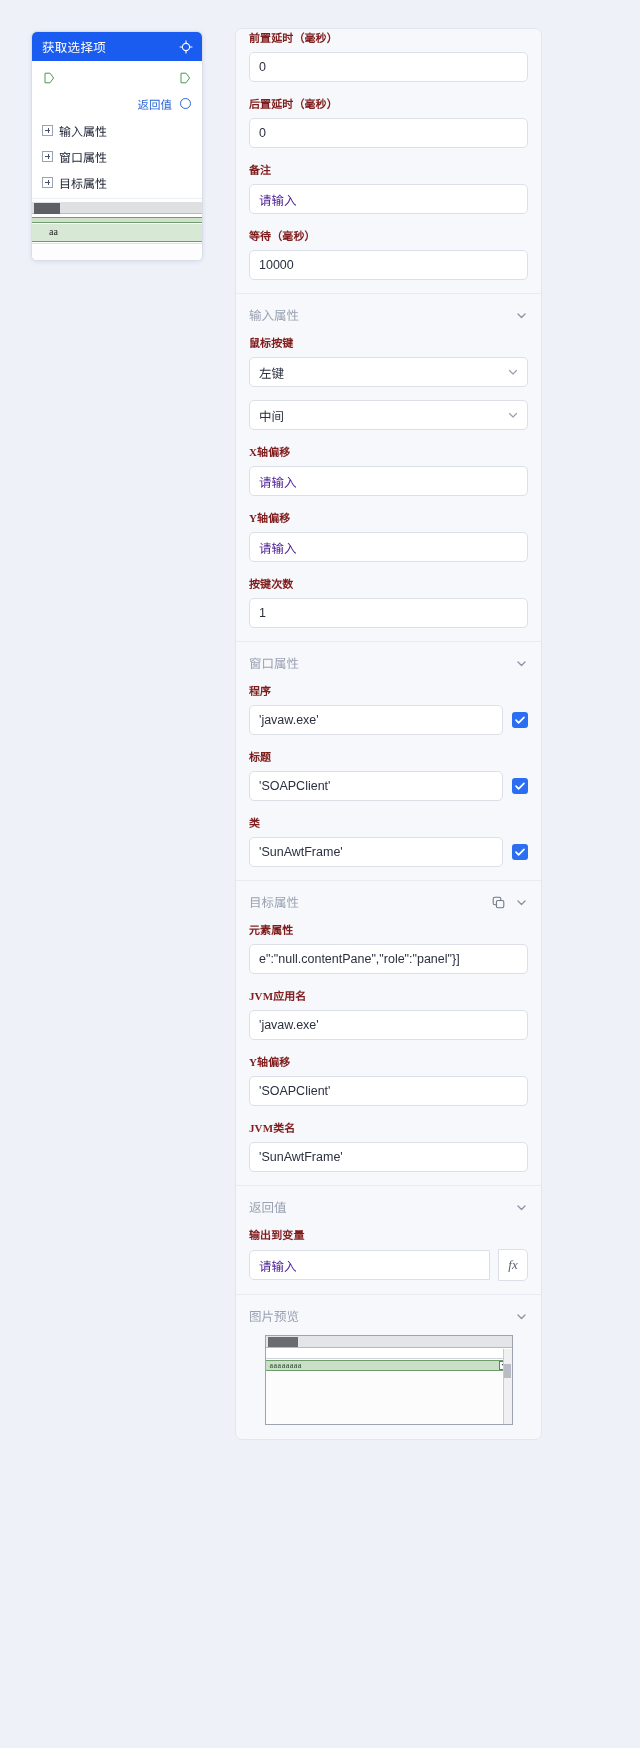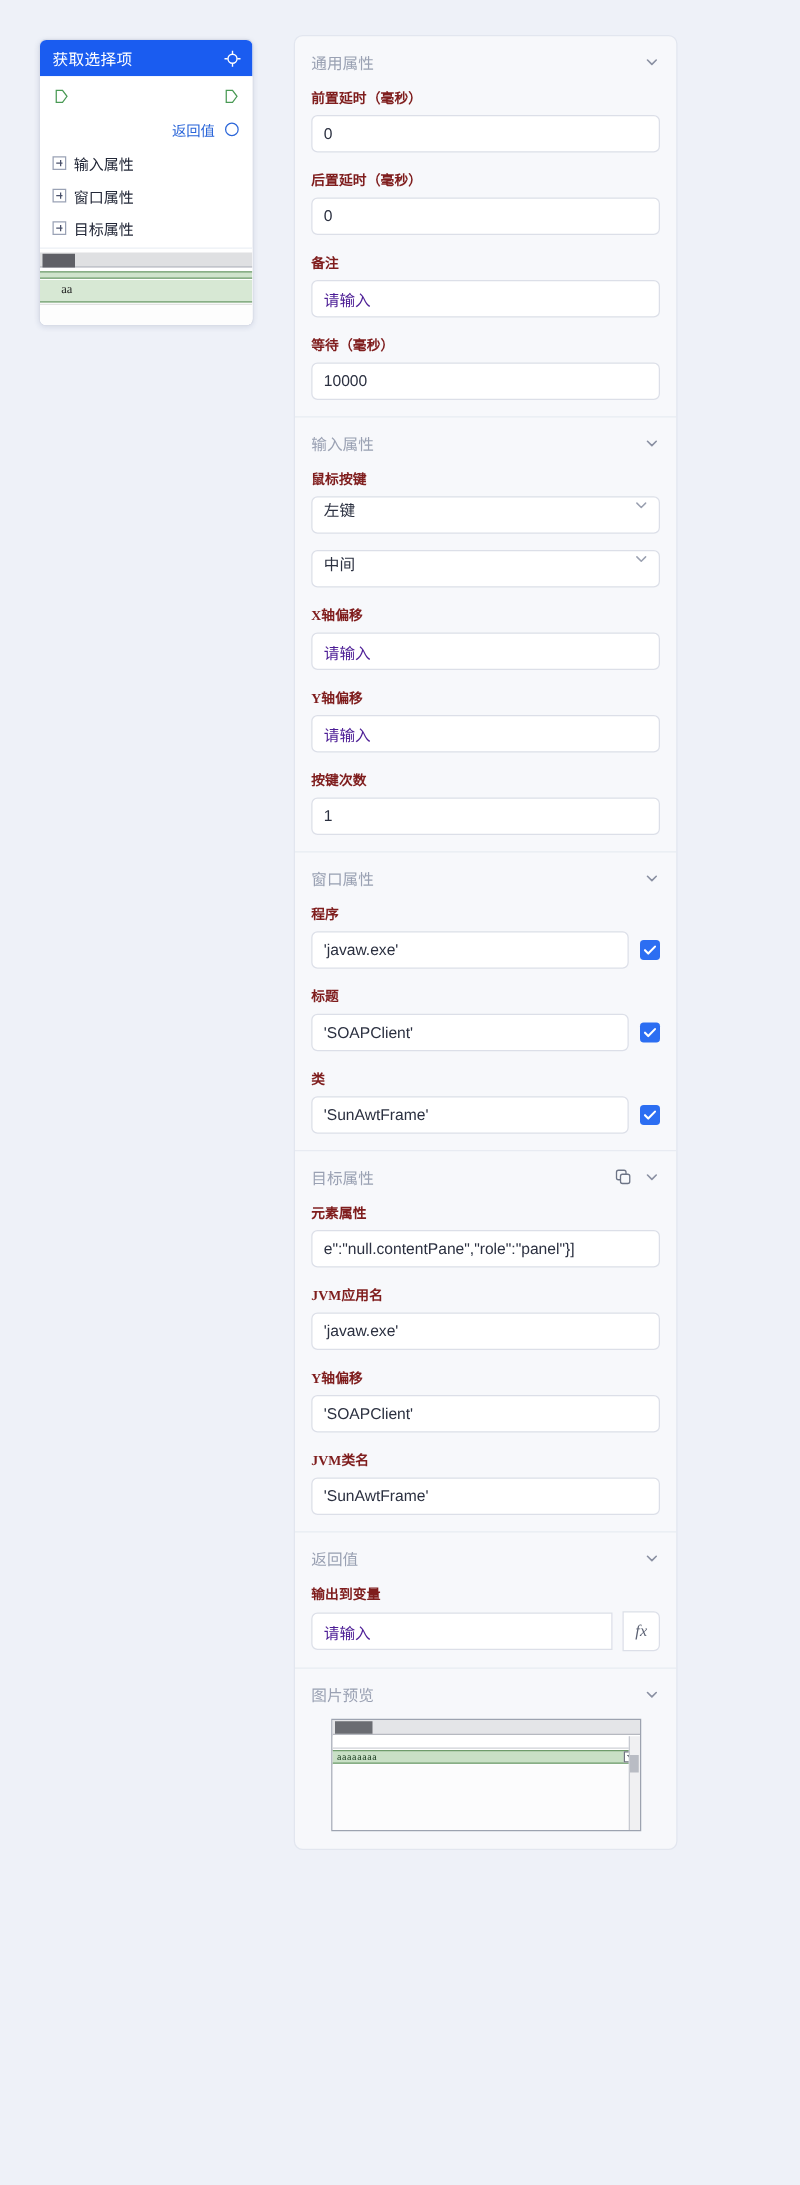--- a/index.html
+++ b/index.html
@@ -231,21 +231,21 @@
   }
   .input.placeholder { color: #4c1d95; }
 
   .select {
     flex: 1;
     height: 30px;
     background: #ffffff;
     border: 1px solid #dcdfe8;
     border-radius: 5px;
     display: flex;
-    align-items: flex-start;
+    align-items: center;
     justify-content: space-between;
     padding: 0 8px 0 9px;
     font-size: 12.5px;
     color: #2b3040;
   }
   .select .caret { width: 12px; height: 12px; flex: none; }
 
   .cb {
     width: 16px; height: 16px;
     border-radius: 3px;
@@ -401,30 +401,20 @@
         <div class="thumb-text">aa</div>
         <div class="thumb-rest"></div>
       </div>
 
     </div>
   </div>
 
   <div class="panel">
 
     <div class="section">
-      <div class="section-head">
-        <span class="title">通用属性</span>
-        <span class="head-actions">
-          <span class="chev">
-            <svg width="13" height="13" viewBox="0 0 13 13">
-                <path d="M3 5 L6.5 8.5 L10 5" fill="none" stroke="#8a90a2" stroke-width="1.3" stroke-linecap="round" stroke-linejoin="round"></path>
-              </svg>
-          </span>
-        </span>
-      </div>
 
       <div class="field">
         <div class="field-label">前置延时（毫秒）</div>
         <div class="field-row">
           <div class="input">0</div>
         </div>
       </div>
 
       <div class="field">
         <div class="field-label">后置延时（毫秒）</div>

